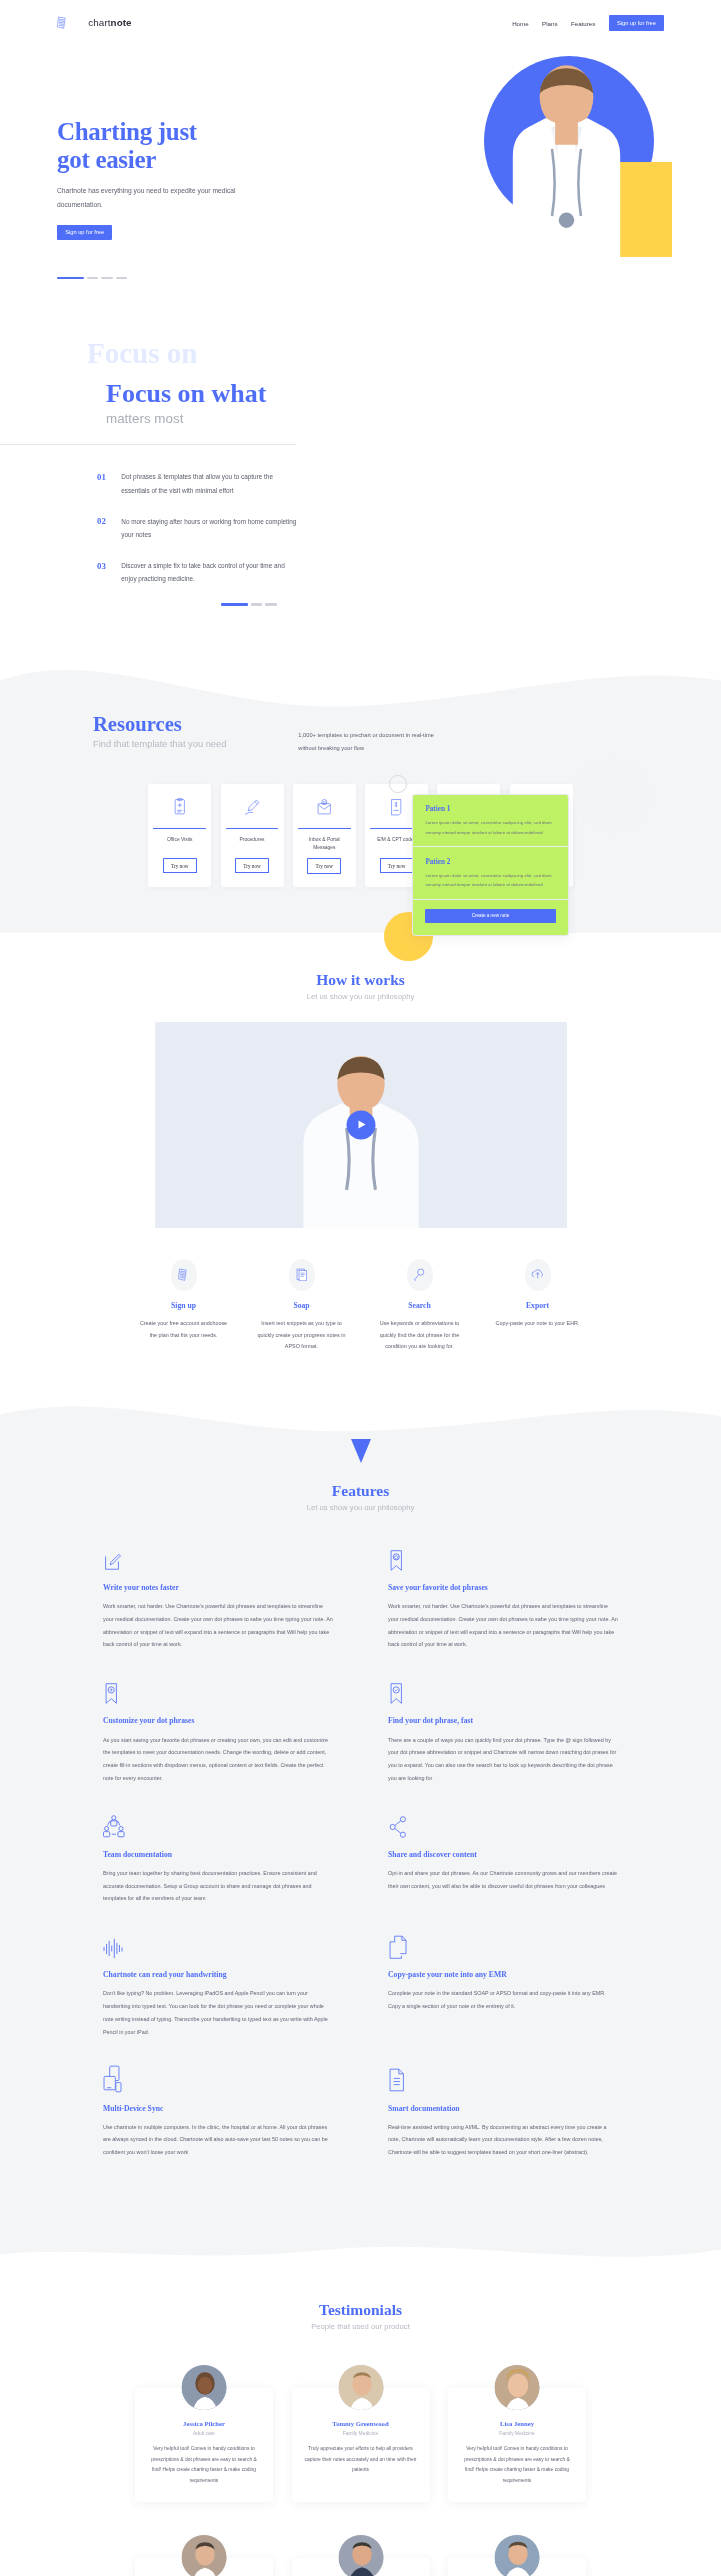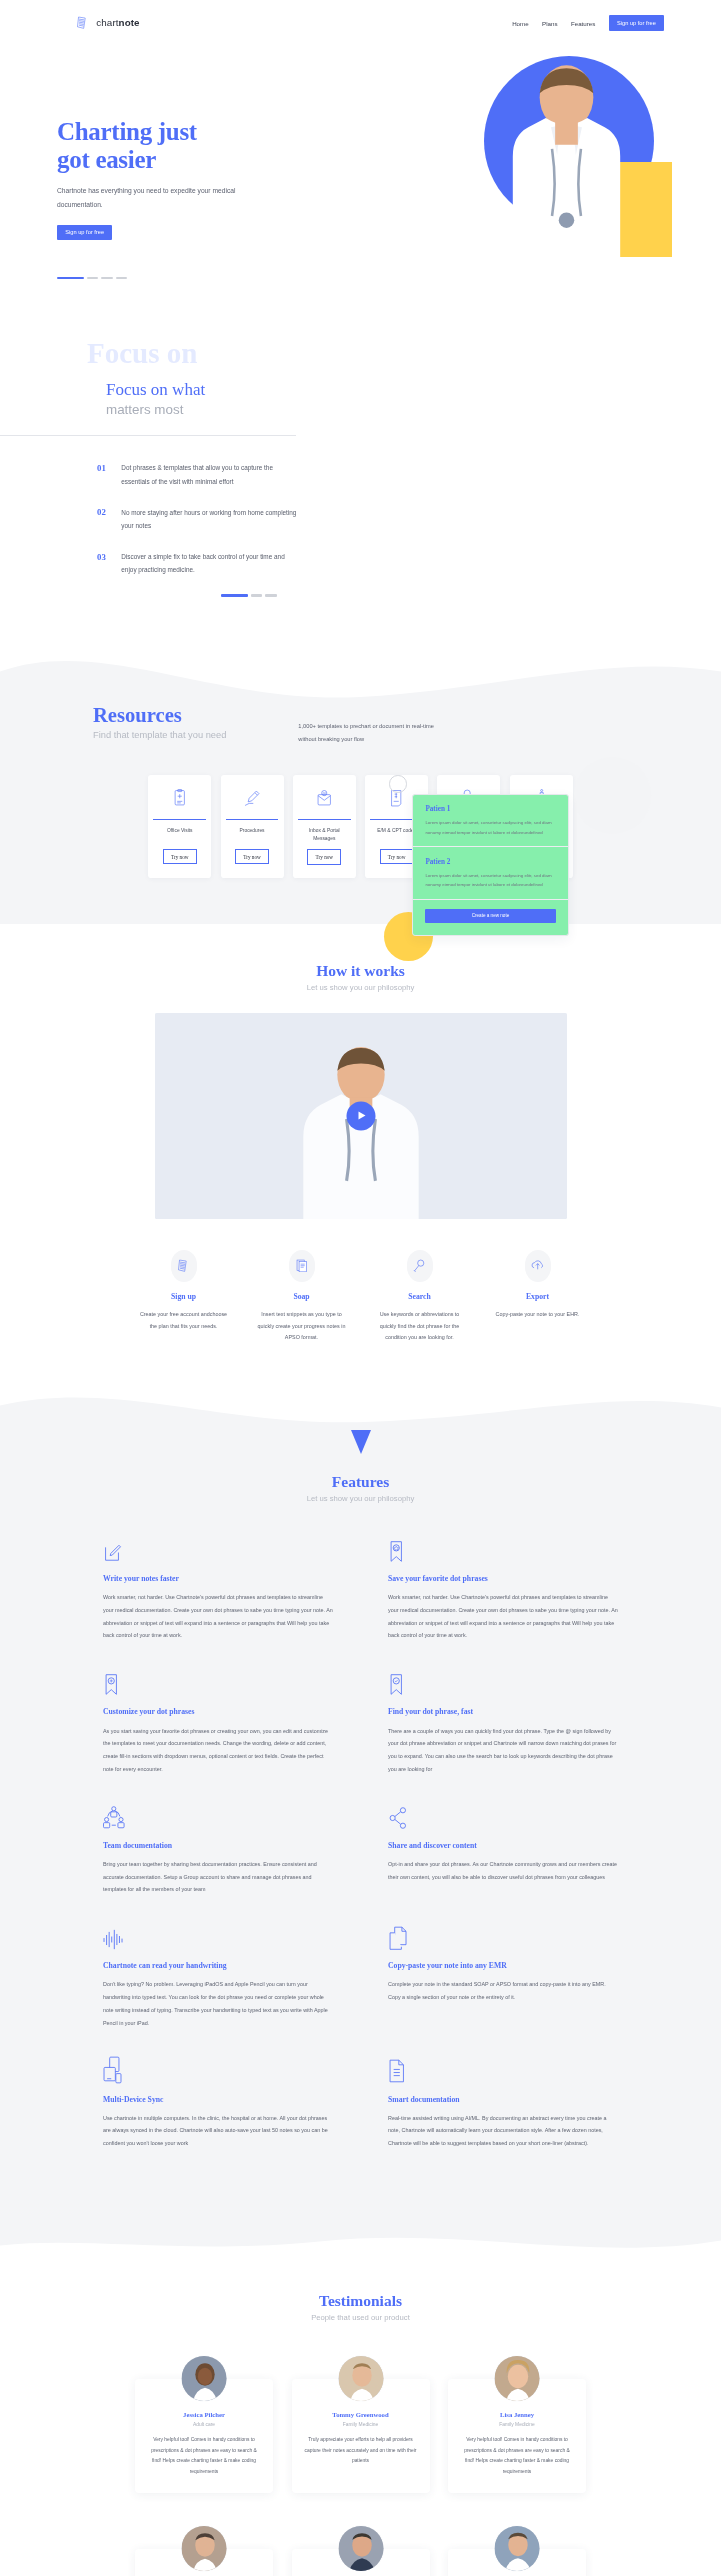--- a/index.html
+++ b/index.html
@@ -10,21 +10,21 @@
     color: #5a5f6e;
     overflow-x: hidden;
   }
   .serif { font-family: "Liberation Serif", serif; }
 
   
   header {
     height: 46px; display: flex; align-items: center;
     padding: 0 57px; position: relative; z-index: 40;
   }
-  .logo { display: flex; align-items: center; gap: 8px; margin-left: 20px; }
+  .logo { display: flex; align-items: center; gap: 20px; }
   .logo-mark { width: 11.3px; height: 13.4px; }
   .logo-text { font-size: 9.8px; letter-spacing: 0.1px; color: #2b2f3a; }
   .logo-text b { font-weight: 700; }
   nav { margin-left: auto; display: flex; align-items: center; gap: 13.4px; }
   nav a { font-size: 6.2px; color: #3c4150; text-decoration: none; }
   .btn-primary {
     background: #4f6ef7; color: #fff; font-size: 5.7px;
     padding: 4.6px 8.2px; border: none; border-radius: 1px; cursor: pointer;
     font-family: "Liberation Sans", sans-serif;
   }
@@ -57,21 +57,21 @@
   .dot-bar.on { background: #4f6ef7; }
   .dot-bar.sm { width: 11.3px; }
 
   
   .focus { position: relative; padding: 20.6px 0 46px; }
   .focus-ghost {
     position: absolute; left: 87px; top: 4px;
     font-size: 29px; font-weight: 700; color: #e4eaff; line-height: 1;
   }
   .focus-head { position: relative; padding-left: 106px; padding-top: 25px; }
-  .focus-title { font-size: 17px; font-weight: 400; color: #4f6ef7; line-height: 1; }
+  .focus-title { font-size: 26px; font-weight: 700; color: #4f6ef7; line-height: 1; }
   .focus-title2 { font-size: 13.4px; color: #a8adb8; margin-top: 4.6px; }
   .focus-rule { margin: 17.5px 0 0 0; height: 0.5px; background: #e3e5ea; width: 296px; }
   .focus-list { margin-top: 26px; padding-left: 97px; }
   .focus-item { display: flex; gap: 15.5px; margin-bottom: 17.5px; }
   .focus-num { font-size: 8.8px; font-weight: 700; color: #4f6ef7; font-family:"Liberation Serif",serif; padding-top: 1.5px; }
   .focus-text { font-size: 6.4px; line-height: 2.1; color: #585d6b; width: 178px; }
   .focus-dots { padding-left: 124px; display: flex; gap: 3.1px; }
 
   
   .pt-circle {
@@ -81,21 +81,21 @@
   .pt-ball {
     position: absolute; left: 384px; top: 577px;
     width: 49px; height: 49px; border-radius: 50%; background: #ffd24c;
   }
   .pt-gray {
     position: absolute; left: 574px; top: 422px;
     width: 77px; height: 77px; border-radius: 50%; background: #f3f4f6;
   }
   .pt-card {
     position: absolute; left: 412px; top: 459px; width: 157px;
-    background: #86efac; border: 0.5px solid #e6e8ec; border-radius: 3.1px;
+    background: #bef264; border: 0.5px solid #e6e8ec; border-radius: 3.1px;
     box-shadow: 0 3.1px 11.3px rgba(40,50,90,.06); z-index: 5;
   }
   .pt-block { padding: 10.3px 12.4px 9.3px; border-bottom: 0.5px solid #ecedf1; }
   .pt-name { font-family:"Liberation Serif",serif; font-weight: 700; font-size: 7.2px; color: #4f6ef7; }
   .pt-desc { margin-top: 5.2px; font-size: 4.4px; line-height: 2.1; color: #6e7380; }
   .pt-foot { padding: 9.3px 12.4px 12.4px; }
   .pt-btn {
     width: 100%; background: #4f6ef7; color: #fff; border: none;
     padding: 4.6px 0; font-size: 4.6px; border-radius: 1px; cursor: pointer;
     font-family: "Liberation Sans", sans-serif;

